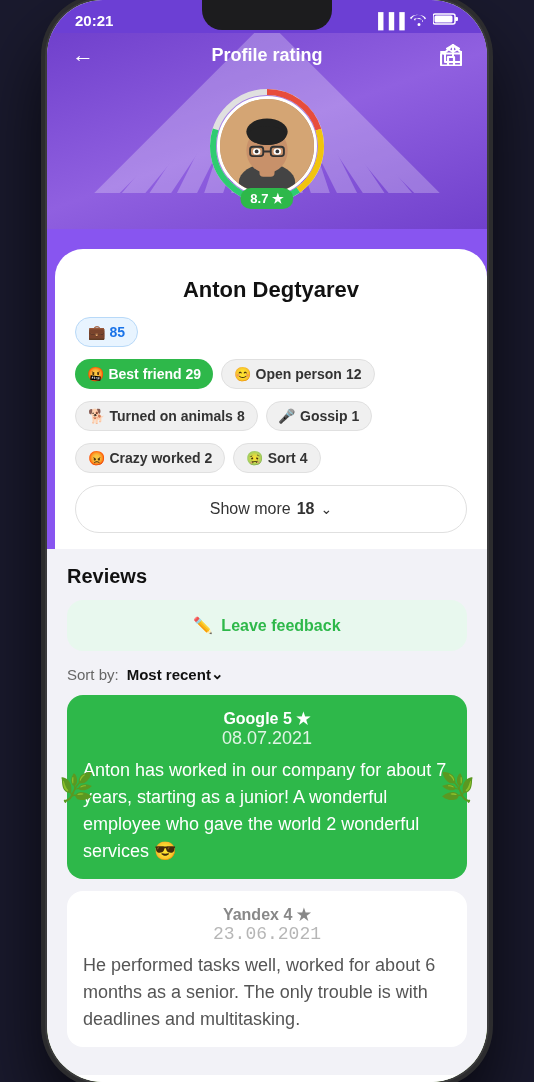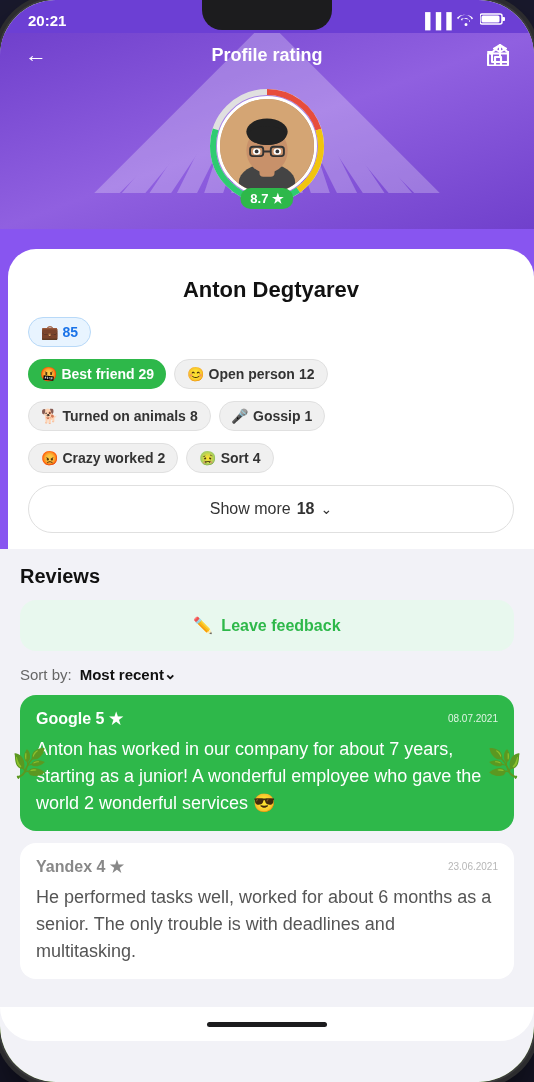--- a/index.html
+++ b/index.html
@@ -7,21 +7,21 @@
     body {
       background: #1a1a2e;
       display: flex;
       justify-content: center;
       align-items: center;
       min-height: 100vh;
       font-family: -apple-system, BlinkMacSystemFont, 'Segoe UI', sans-serif;
     }
 
     .phone-frame {
-      width: 534px;
+      width: 440px;
       height: 1082px;
       background: #4d7c0f;
       border-radius: 56px;
       position: relative;
       overflow: hidden;
       box-shadow: 0 0 0 2px #3a3a3c, 0 0 0 6px #2c2c2e, 0 40px 80px rgba(0,0,0,0.8);
     }
 
     .phone-screen {
       position: absolute;
@@ -278,29 +278,30 @@
     .review-card-white {
       background: white;
       color: #333;
     }
 
     .review-header {
       display: flex;
       justify-content: space-between;
       align-items: center;
       margin-bottom: 8px;
+      flex-direction: column;
     }
 
     .review-source {
       font-size: 16px;
       font-weight: 700;
     }
 
     .review-date {
-      font-size: 10px;
+      font-size: 18px;
       opacity: 0.85;
     }
 
     .review-text {
       font-size: 18px;
       line-height: 1.5;
     }
 
     .laurel-left, .laurel-right {
       position: absolute;
@@ -521,21 +522,21 @@
         <div class="review-header">
           <span class="review-source">Google 5 ★</span>
           <span class="review-date">08.07.2021</span>
         </div>
         <div class="review-text">Anton has worked in our company for about 7 years, starting as a junior! A wonderful employee who gave the world 2 wonderful services 😎</div>
       </div>
 
       <div class="review-card review-card-white">
         <div class="review-header">
           <span class="review-source" style="color:#888;">Yandex 4 ★</span>
-          <span class="review-date" style="color:#aaa;">23.06.2021</span>
+          <span class="review-date" style="color:#aaa;font-family:Liberation Mono, monospace;">23.06.2021</span>
         </div>
         <div class="review-text" style="color:#555;">He performed tasks well, worked for about 6 months as a senior. The only trouble is with deadlines and multitasking.</div>
       </div>
     </div>
 
     <div class="bottom-bar">
       <div class="home-indicator"></div>
     </div>
   </div>
 </div>

